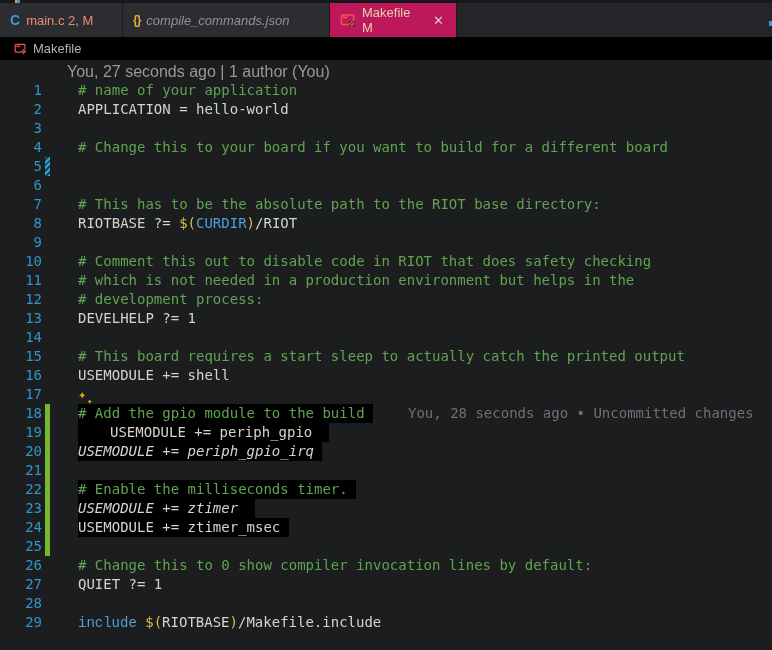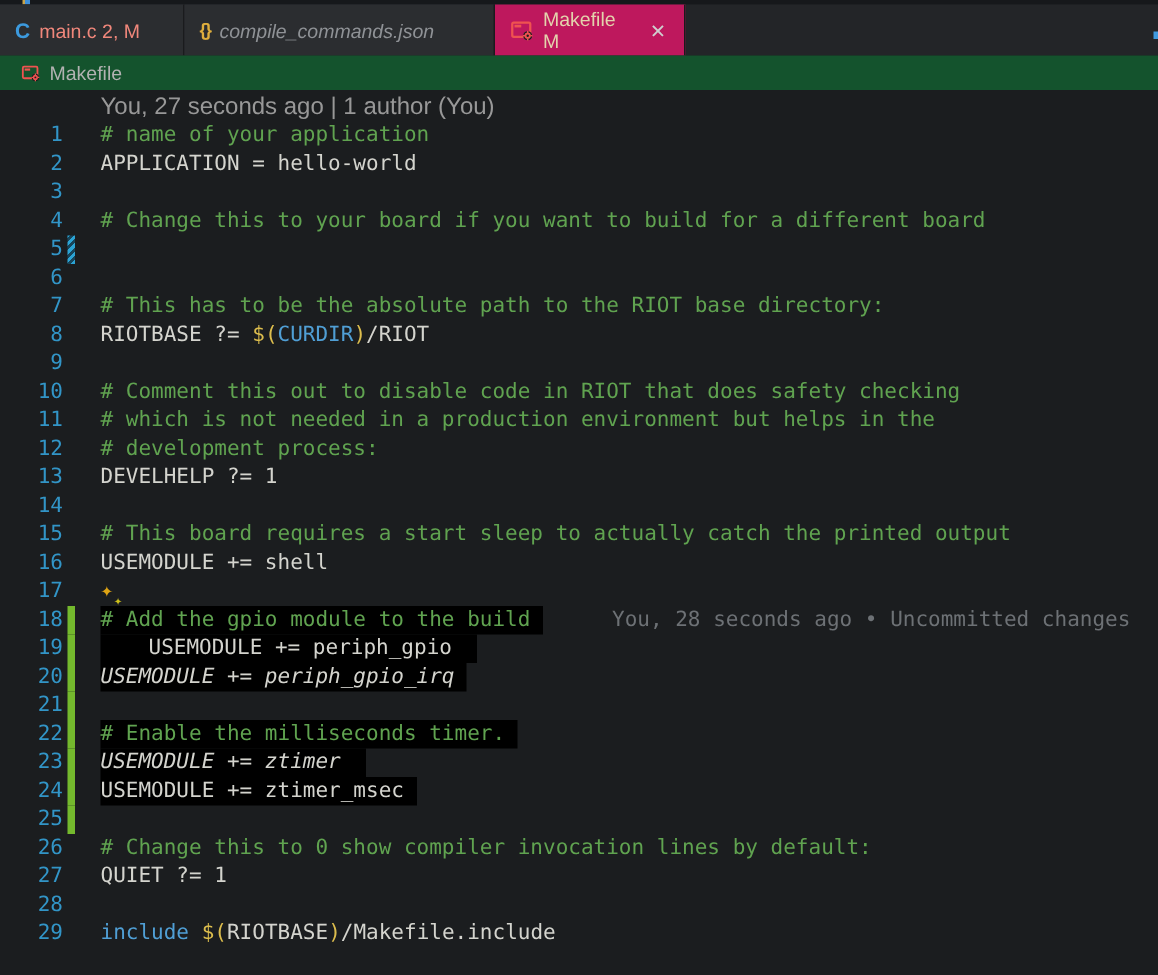--- a/index.html
+++ b/index.html
@@ -25,37 +25,37 @@
   .tab .ico-c    { color:#3c9ade; font-weight:bold; font-size:14px; font-style:normal; }
   .tab .ico-json { color:#dfae3d; font-weight:bold; font-size:12px; letter-spacing:-1px; font-style:normal; }
   .tab-close { color:#cfcfcf; font-size:13px; margin-left:4px; padding:0 2px; cursor:pointer; }
   .ruler-mark { position:absolute; top:18px; right:0; width:3px; height:5px; background:#3f9ae0; }
   
   .mkicon { width:16px; height:16px; flex:0 0 16px; }
   .mkicon-sm { width:13px; height:13px; flex:0 0 13px; }
   
   .breadcrumb { position:absolute; top:37px; left:0; right:0; height:23px;
                 display:flex; align-items:center; gap:6px; padding-left:14px;
-                font-size:13px; color:#b2b2b2; background:#14532d; }
+                font-size:13px; color:#b2b2b2; background:#000000; }
   
   .editor { position:absolute; top:60px; left:0; right:0; bottom:0; background:#1b1d1f; }
   .codelens { height:21px; line-height:23px; padding-left:67px;
               font-size:16px; color:#989898; }
   .line { position:relative; height:19px; line-height:19px;
           font-family:"DejaVu Sans Mono", monospace; font-size:14px; white-space:pre; }
   .ln { position:absolute; left:0; top:0; width:42px; text-align:right;
         color:#3295c7; font-size:14px; }
   .git { position:absolute; left:45px; top:0; bottom:0; width:5px; }
   .git.added    { background:#74b92d; }
   .git.modified { background:repeating-linear-gradient(-45deg,#2ba3d4 0 2px,#17455a 2px 4px); }
-  .code { position:absolute; left:67px; top:0; white-space:pre; }
+  .code { position:absolute; left:78px; top:0; white-space:pre; }
   .sel  { background:#000000; display:inline-block; }
   .tok-c { color:#60a350; }
   .tok-p { color:#d4d4ce; }
-  .tok-k { color:#509fd5; }
+  .tok-k { color:#509fd5;font-family:Liberation Mono, monospace; }
   .tok-y { color:#dcbd4d; }
   .tok-b { color:#509fd5; }
   .blame { position:absolute; left:408px; top:0; color:#6d7175; font-size:14px; }
   .sparkle { position:relative; color:#dfa414; font-size:14px; font-style:normal; }
   .sparkle .sp2 { position:absolute; left:9px; top:6px; font-size:9px; color:#cdc01c; }
 </style>
 </head>
 <body>
 
 <div class="top-strip">

